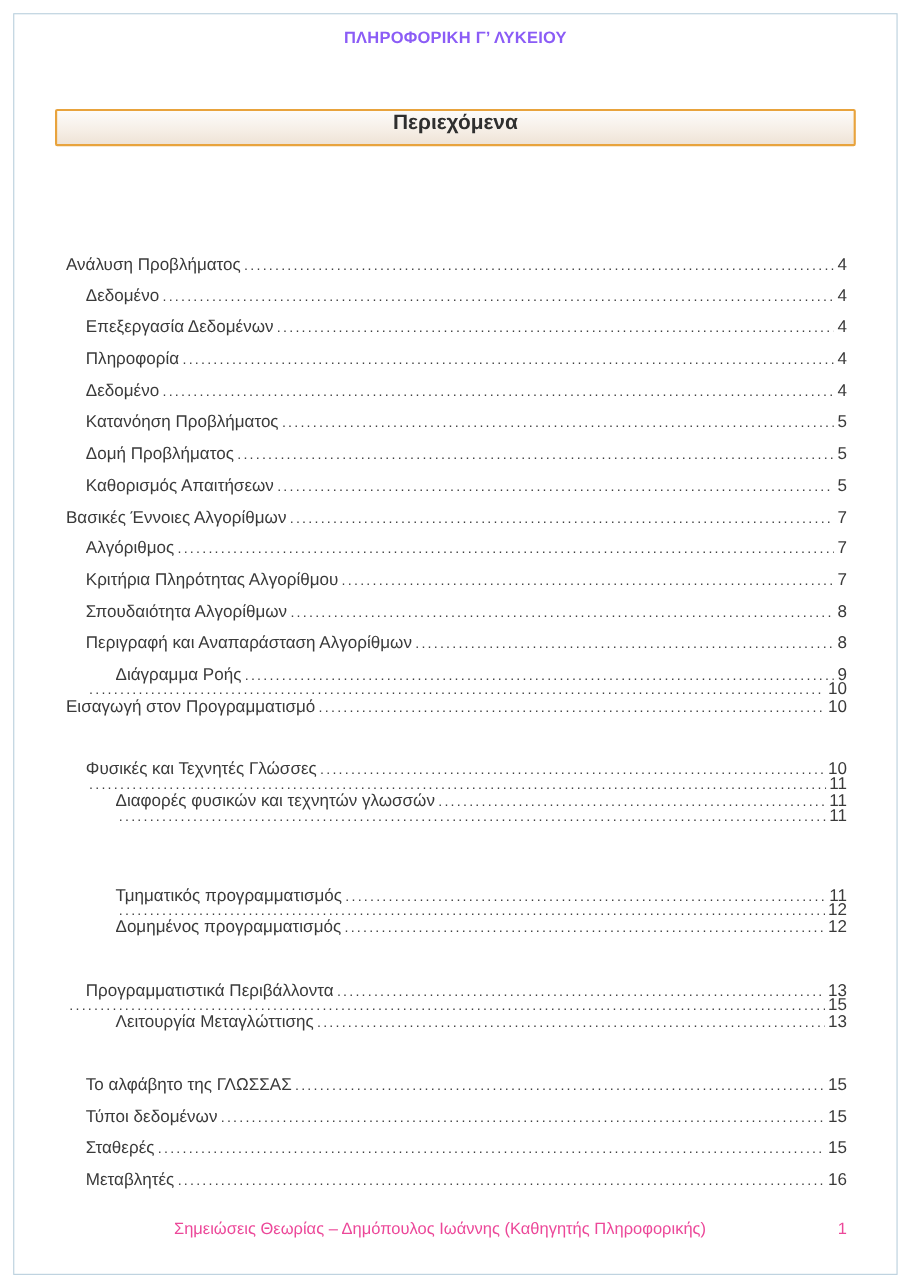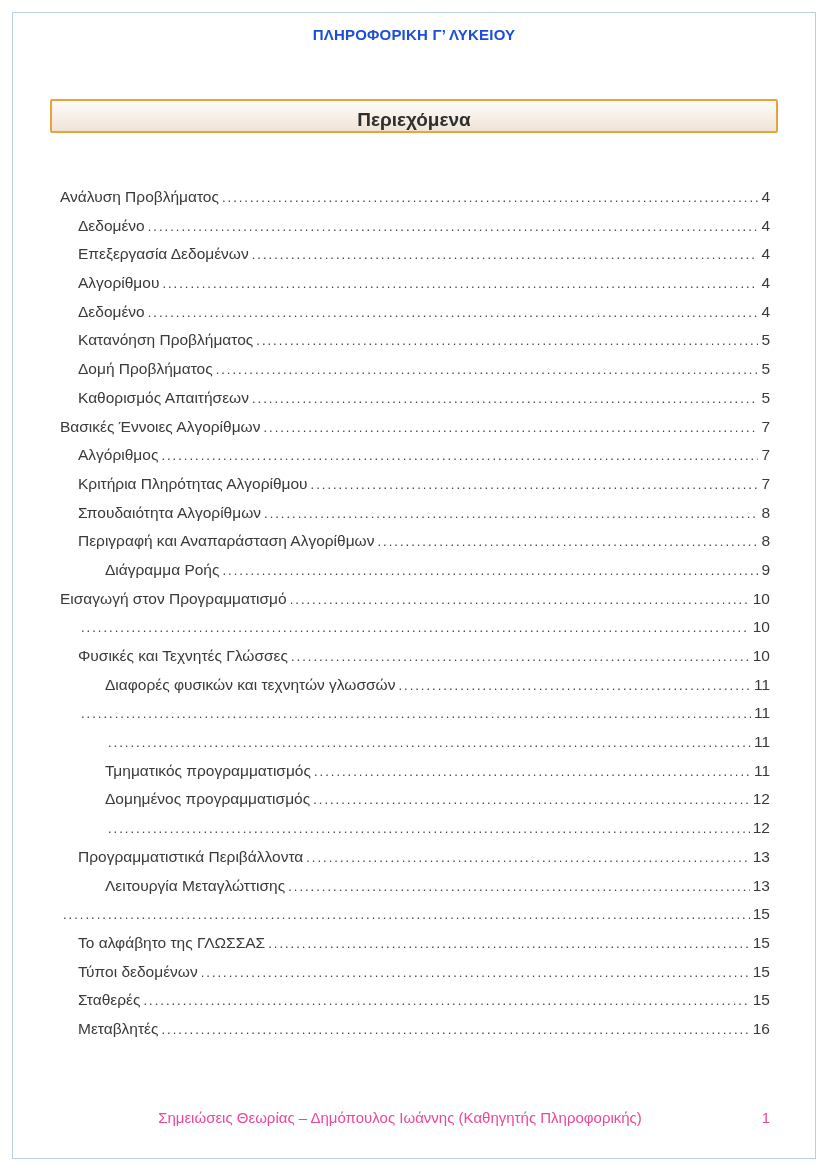--- a/index.html
+++ b/index.html
@@ -14,43 +14,43 @@
     overflow:hidden;
   }
   .page-frame {
     position:absolute; inset:12px;
     border:1px solid var(--frame-color,#b9cfdd);
     pointer-events:none;
   }
   .doc-header {
     position:absolute; top:26px; left:0; right:0;
     text-align:center;
-    font-weight:bold; font-size:15px; color:#1d4ed8;
+    font-weight:bold; font-size:15px; color:#8b5cf6;
     letter-spacing:0.2px;
   }
   .title-box {
     position:absolute; top:99px; left:50px; right:50px; height:30px;
     border:2px solid var(--accent-color,#e8a33d);
     border-radius:2px;
     background:linear-gradient(180deg,#fcfbfa 0%, #f6efe7 55%, #efe3d6 100%);
-    display:flex; align-items:flex-end; justify-content:center;
+    display:flex; align-items:flex-start; justify-content:center;
     font-size:19px; font-weight:bold; color:#2f2f2f;
   }
   .toc {
     position:absolute; top:188px; left:60px; right:58px;
   }
   .toc-entry {
     display:flex; align-items:baseline;
     height:28.7px;
     font-size:15.5px; color:#3a3a3a;
     cursor:pointer;
   }
   .toc-entry.level-2 { padding-left:18px;justify-content:space-between; }
   .toc-entry.level-3 { padding-left:45px; }
-  .toc-label { white-space:nowrap; }
+  .toc-label { white-space:nowrap;margin-top:44px; }
   .toc-dots {
     flex:1 1 auto;
     overflow:hidden;
     white-space:nowrap;
     margin:0 3px;
     font-size:13px;
     letter-spacing:2px;
     color:#3f3f3f;
   }
   .toc-page { white-space:nowrap; }
@@ -93,21 +93,21 @@
     <span class="toc-page">4</span>
   </div>
 
   <div class="toc-entry level-2">
     <span class="toc-label">Επεξεργασία Δεδομένων</span>
     <span class="toc-dots">....................................................................................................................................................................................................................................................................</span>
     <span class="toc-page">4</span>
   </div>
 
   <div class="toc-entry level-2">
-    <span class="toc-label">Αλγορίθμου</span>
+    <span class="toc-label">Πληροφορία</span>
     <span class="toc-dots">....................................................................................................................................................................................................................................................................</span>
     <span class="toc-page">4</span>
   </div>
 
   <div class="toc-entry level-2">
     <span class="toc-label">Δεδομένο</span>
     <span class="toc-dots">....................................................................................................................................................................................................................................................................</span>
     <span class="toc-page">4</span>
   </div>
 

